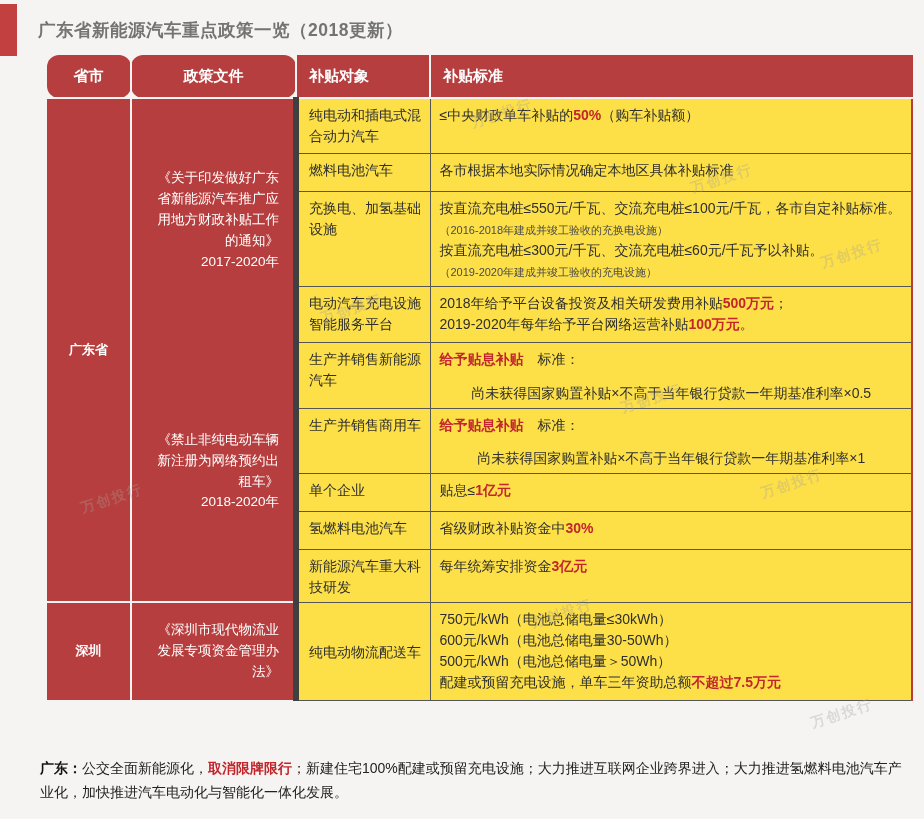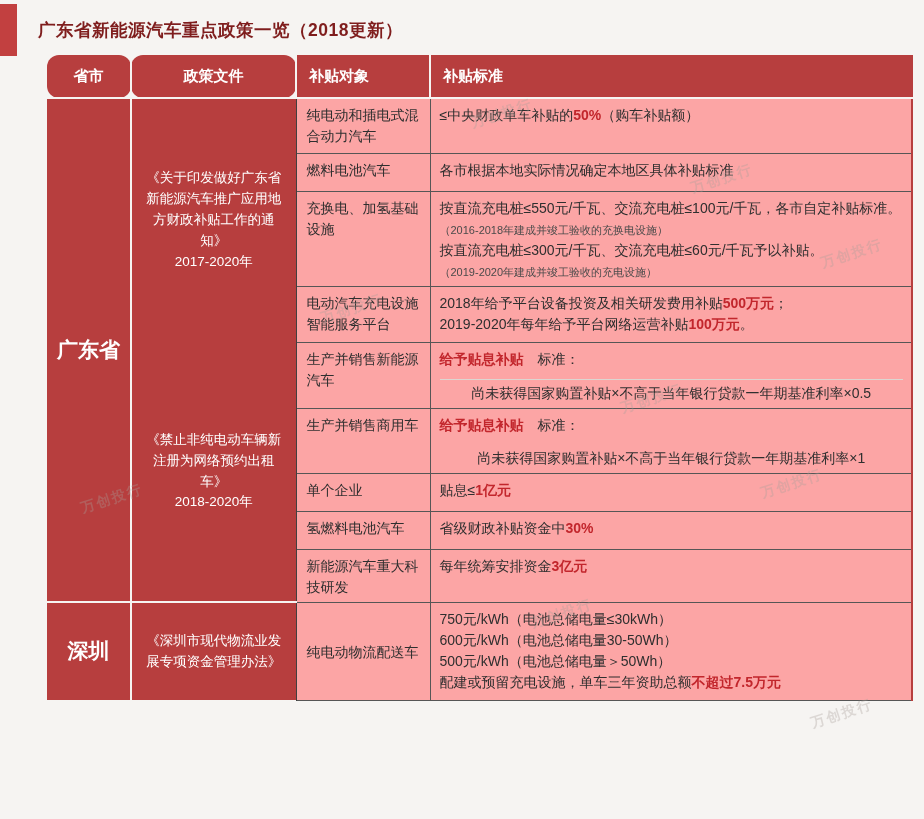--- a/index.html
+++ b/index.html
@@ -10,21 +10,21 @@
     position:relative;
     color:#2f2f2f;
     overflow:hidden;
   }
   .page{position:absolute;inset:0;}
 
   
   .title-bar{position:absolute;left:0;top:4px;width:17px;height:52px;background:#c24040;}
   .page-title{
     position:absolute;left:38px;top:18px;
-    font-size:17.5px;font-weight:bold;color:#7f1d1d;letter-spacing:.5px;
+    font-size:17.5px;font-weight:bold;color:#737373;letter-spacing:.5px;
   }
 
   
   table.policy{
     position:absolute;left:47px;top:55px;
     border-collapse:collapse;table-layout:fixed;
     width:865px;
   }
   .policy td,.policy th{padding:0;vertical-align:top;word-break:break-all;}
   .policy th{
@@ -32,27 +32,27 @@
     height:42px;vertical-align:middle;text-align:left;padding:0 12px;
     border-right:2px solid #f6f4f2;border-bottom:2px solid #f6f4f2;
   }
   .policy th.center{text-align:center;padding:0;border-radius:12px;}
   .policy th:last-child{border-right:2px solid #b73e3e;}
 
   .redcell{
     background:#b73e3e;color:#fff;vertical-align:middle !important;
     text-align:center;font-size:13.5px;line-height:1.55;
   }
-  td.province{font-size:21px;font-weight:bold;border-right:2px solid #f6f4f2;}
+  td.province{font-size:13px;font-weight:bold;border-right:2px solid #f6f4f2;}
   td.gd{border-bottom:2px solid #f6f4f2;}
-  td.policydoc{padding:4px 14px;border-right:1px solid #404040;}
+  td.policydoc{padding:4px 14px;border-right:6px solid #404040;text-align:right;}
   td.p2{border-bottom:2px solid #f6f4f2;}
 
   td.obj,td.std{
-    background:#fca5a5;font-size:14px;line-height:1.5;
+    background:#fde047;font-size:14px;line-height:1.5;
     border-bottom:1px solid #565656;vertical-align:top;
     padding:6px 8px 4px 10px;
   }
   td.obj{border-right:1px solid #565656;border-left:1px solid #565656;}
   td.std{border-right:2px solid #b73e3e;padding-left:9px;}
   td.mid{vertical-align:middle;margin-top:8px;}
 
   tr.h38{height:38px} tr.h47{height:47px} tr.h49{height:49px}
   tr.h55{height:55px} tr.h56{height:56px} tr.h57{height:57px}
   tr.h87{height:87px} tr.h98{height:98px}
@@ -187,20 +187,23 @@
         <span>750元/kWh（电池总储电量≤30kWh）</span><br>
         <span>600元/kWh（电池总储电量30-50Wh）</span><br>
         <span>500元/kWh（电池总储电量＞50Wh）</span><br>
         <span>配建或预留充电设施，单车三年资助总额</span><span class="hl">不超过7.5万元</span>
       </td>
     </tr>
   </tbody>
     </table>
 
 
+  <div class="note note-gd">
+    <span class="nb">广东：</span><span>公交全面新能源化，</span><span class="hl">取消限牌限行</span><span>；新建住宅100%配建或预留充电设施；大力推进互联网企业跨界进入；大力推进氢燃料电池汽车产业化，加快推进汽车电动化与智能化一体化发展。</span>
+  </div>
 
 
   <span class="wm" style="left:470px;top:105px">万创投行</span>
   <span class="wm" style="left:690px;top:170px">万创投行</span>
   <span class="wm" style="left:820px;top:245px">万创投行</span>
   <span class="wm" style="left:320px;top:300px">万创投行</span>
   <span class="wm" style="left:620px;top:390px">万创投行</span>
   <span class="wm" style="left:80px;top:490px">万创投行</span>
   <span class="wm" style="left:760px;top:475px">万创投行</span>
   <span class="wm" style="left:530px;top:605px">万创投行</span>

